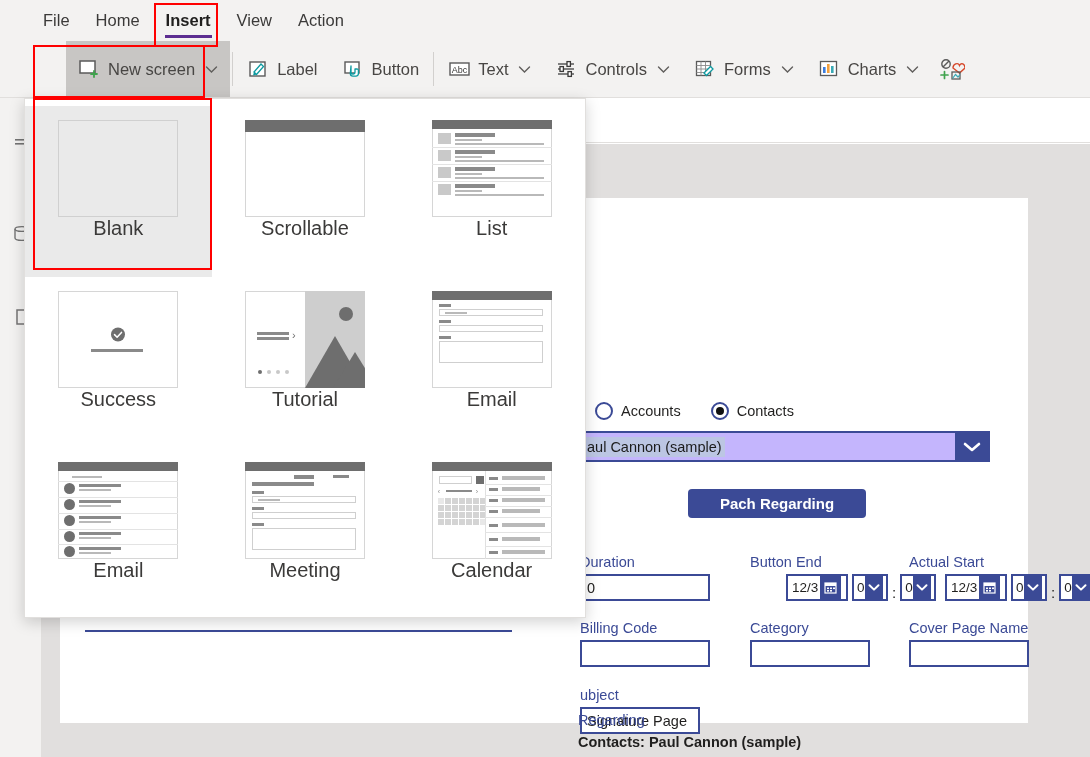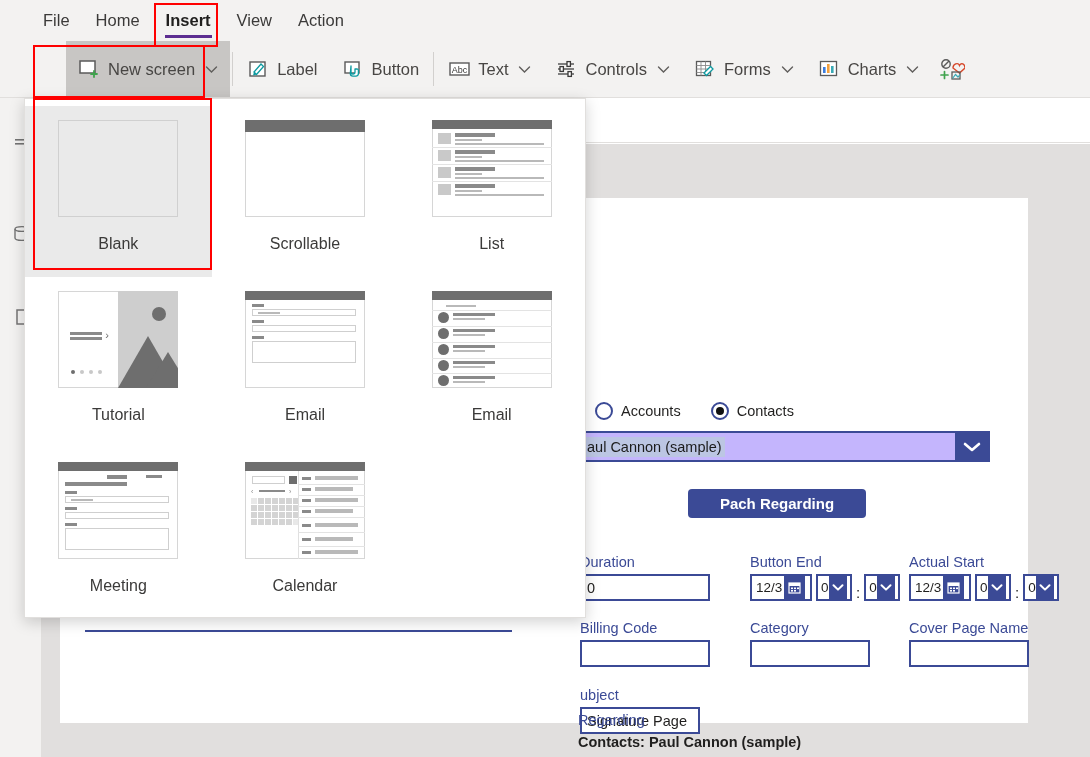--- a/index.html
+++ b/index.html
@@ -138,21 +138,21 @@
     display: flex; align-items: center; justify-content: center;
   }
 
   .fld { position: absolute; }
   .fld-lbl { font-size: 14.5px; color: #3b4a96; margin-bottom: 4px; white-space: nowrap;}
   .fld-box {
     border: 2px solid #3b4a96; background: #fff; height: 27px;
     box-sizing: border-box; display: flex; align-items: center;
     padding-left: 5px; font-size: 14.5px; color: #201f1e;
   }
-  .datecluster { display: flex; align-items: flex-end; gap: 4px; }
+  .datecluster { display: flex; align-items: flex-end; gap: 4px; margin-left: 36px; }
   .dbox { border: 2px solid #3b4a96; height: 27px; box-sizing: border-box; display: flex; align-items: center; background:#fff;}
   .dbox .txt { font-size: 13.5px; color: #201f1e; padding: 0 2px 0 4px; }
   .dbox .sq { width: 21px; height: 23px; background: #3b4a96; display:flex;align-items:center;justify-content:center;}
   .tbox { border: 2px solid #3b4a96; height: 27px; width: 36px; box-sizing:border-box; display:flex; align-items:center; background:#fff;}
   .tbox .txt { font-size: 13.5px; color:#201f1e; padding-left:3px;}
   .tbox .sq { width: 18px; height: 23px; background:#3b4a96; display:flex;align-items:center;justify-content:center;}
   .colon { font-size: 15px; color:#201f1e;}
 
   .regarding-lbl { position: absolute; left: 578px; top: 661px; font-size: 14.5px; color: #3b4a96; }
   .regarding-val { position: absolute; left: 578px; top: 683px; font-size: 14.5px; color: #201f1e; font-weight: bold; }
@@ -172,21 +172,21 @@
     grid-template-rows: repeat(3, 171px);
     padding-top: 7px;
   }
   .gal-cell {
     display: flex; flex-direction: column; align-items: center;
     justify-content: flex-start; cursor: pointer;
     padding-top: 14px;
   }
   .gal-cell.selected { background: #eaeaea; }
   .gal-thumb { width: 120px; height: 97px; position: relative; }
-  .gal-name { margin-top: 18px; font-size: 16px; color: #3b3a39; }
+  .gal-name { font-size: 20px; color: #3b3a39; }
 
   .thumb-frame { position:absolute; inset:0; border:1px solid #d6d6d6; background:#fff; box-sizing:border-box;}
   .thumb-blank { position:absolute; inset:0; border:1px solid #d0d0d0; background:#eaeaea; box-sizing:border-box;}
   .tbar { position:absolute; left:0; right:0; top:0; height:12px; background:#6e6e6e;}
   .g-line { position:absolute; background:#b9b9b9; }
   .g-line.dark { background:#8a8a8a; }
   .g-box { position:absolute; border:1px solid #cfcfcf; background:#fff; box-sizing:border-box;}
   .g-img { position:absolute; background:#c9c9c9; }
   .row-sep { position:absolute; left:0; right:0; height:1px; background:#e3e3e3;}
   .avatar { position:absolute; border-radius:50%; background:#6e6e6e; }
@@ -539,20 +539,33 @@
           <div class="g-line" style="left:23px; top:57px; width:89px; height:1.5px;"></div>
           <div class="row-sep" style="top:61px;"></div>
           <div class="g-img" style="left:6px;  top:64px; width:13px; height:11px;"></div>
           <div class="g-line dark" style="left:23px; top:64px; width:40px; height:4px;"></div>
           <div class="g-line" style="left:23px; top:70px; width:27px; height:2px;"></div>
           <div class="g-line" style="left:23px; top:74px; width:89px; height:1.5px;"></div>
         </div>
         <div class="gal-name">List</div>
       </div>
 
+      <div class="gal-cell">
+        <div class="gal-thumb">
+          <div class="thumb-frame"></div>
+          <div style="position:absolute; left:50%; top:36px; transform:translateX(-50%);">
+            <svg width="15" height="15" viewBox="0 0 15 15">
+                <circle cx="7.5" cy="7.5" r="7" fill="#6e6e6e"></circle>
+                <path d="M4 7.6 L6.6 10.2 L11 5.4" stroke="#fff" stroke-width="1.5" fill="none" stroke-linecap="round" stroke-linejoin="round"></path>
+              </svg>
+          </div>
+          <div class="g-line dark" style="left:33px; top:58px; width:52px; height:2.5px;"></div>
+        </div>
+        <div class="gal-name">Success</div>
+      </div>
 
       <div class="gal-cell">
         <div class="gal-thumb">
           <div class="thumb-frame"></div>
           <div style="position:absolute; left:60px; top:0; width:60px; height:97px; background:#cecece; overflow:hidden;">
             <div style="position:absolute; left:0; bottom:0; width:0;height:0; border-left:30px solid transparent; border-right:30px solid transparent; border-bottom:52px solid #6e6e6e;"></div>
             <div style="position:absolute; left:28px; bottom:0; width:0;height:0; border-left:22px solid transparent; border-right:22px solid transparent; border-bottom:36px solid #6e6e6e;"></div>
             <div style="position:absolute; right:12px; top:16px; width:14px; height:14px; border-radius:50%; background:#6e6e6e;"></div>
           </div>
           <div class="g-line dark" style="left:12px; top:41px; width:32px; height:2.5px;"></div>

